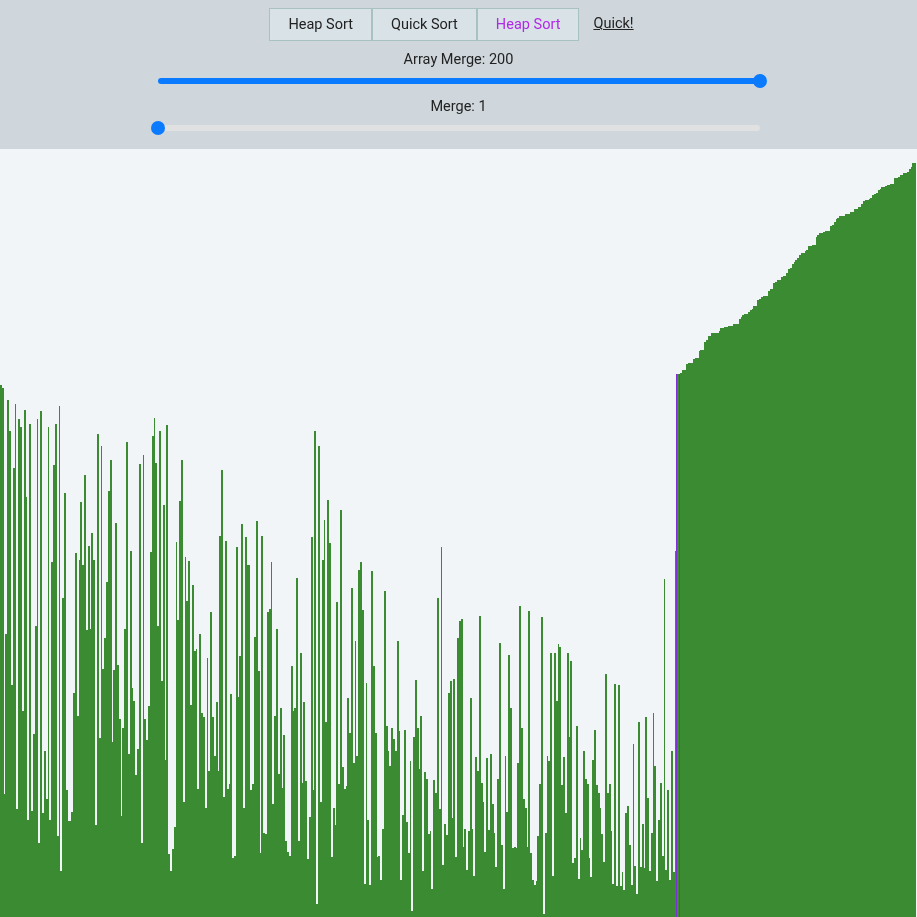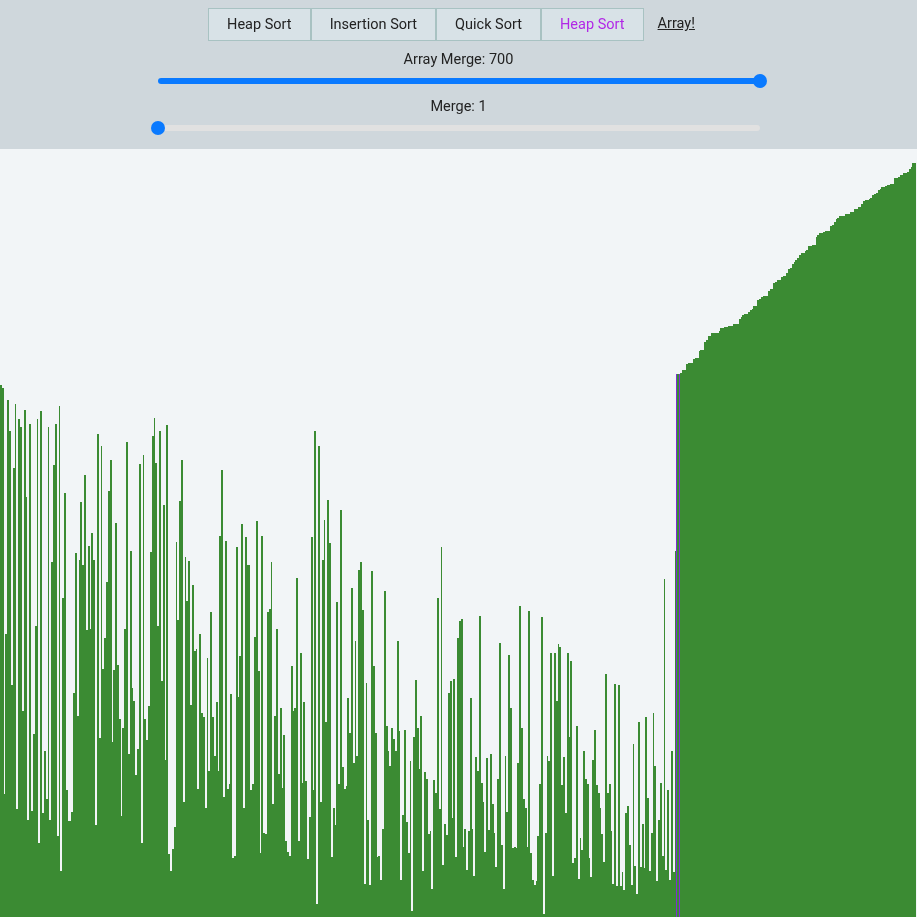--- a/index.html
+++ b/index.html
@@ -92,28 +92,27 @@
   flex: 1 0 0;
 }
 .bar.pivot { background: #3b8b33; border-left: 1px solid #7e2fd6; border-right: 1px solid #7e2fd6; }
 </style>
 </head>
 <body>
 
 <div class="controls">
   <div class="button-row">
     <button class="algo-btn">Heap Sort</button>
-    <button class="algo-btn">Insertion Sort</button>
     <button class="algo-btn">Quick Sort</button>
     <button class="algo-btn active">Heap Sort</button>
-    <span class="sort-link">Array!</span>
+    <span class="sort-link">Quick!</span>
   </div>
 
   <div class="slider-label">
-    <span>Array Merge: </span><span>700</span>
+    <span>Array Merge: </span><span>200</span>
   </div>
   <div class="slider-wrap">
     <div class="slider-track"></div>
     <div class="slider-fill" id="len-fill" style="width: 100%;"></div>
     <div class="slider-thumb" id="len-thumb" style="left: 100%;"></div>
   </div>
 
   <div class="slider-label">
     <span>Merge: </span><span>1</span>
   </div>

